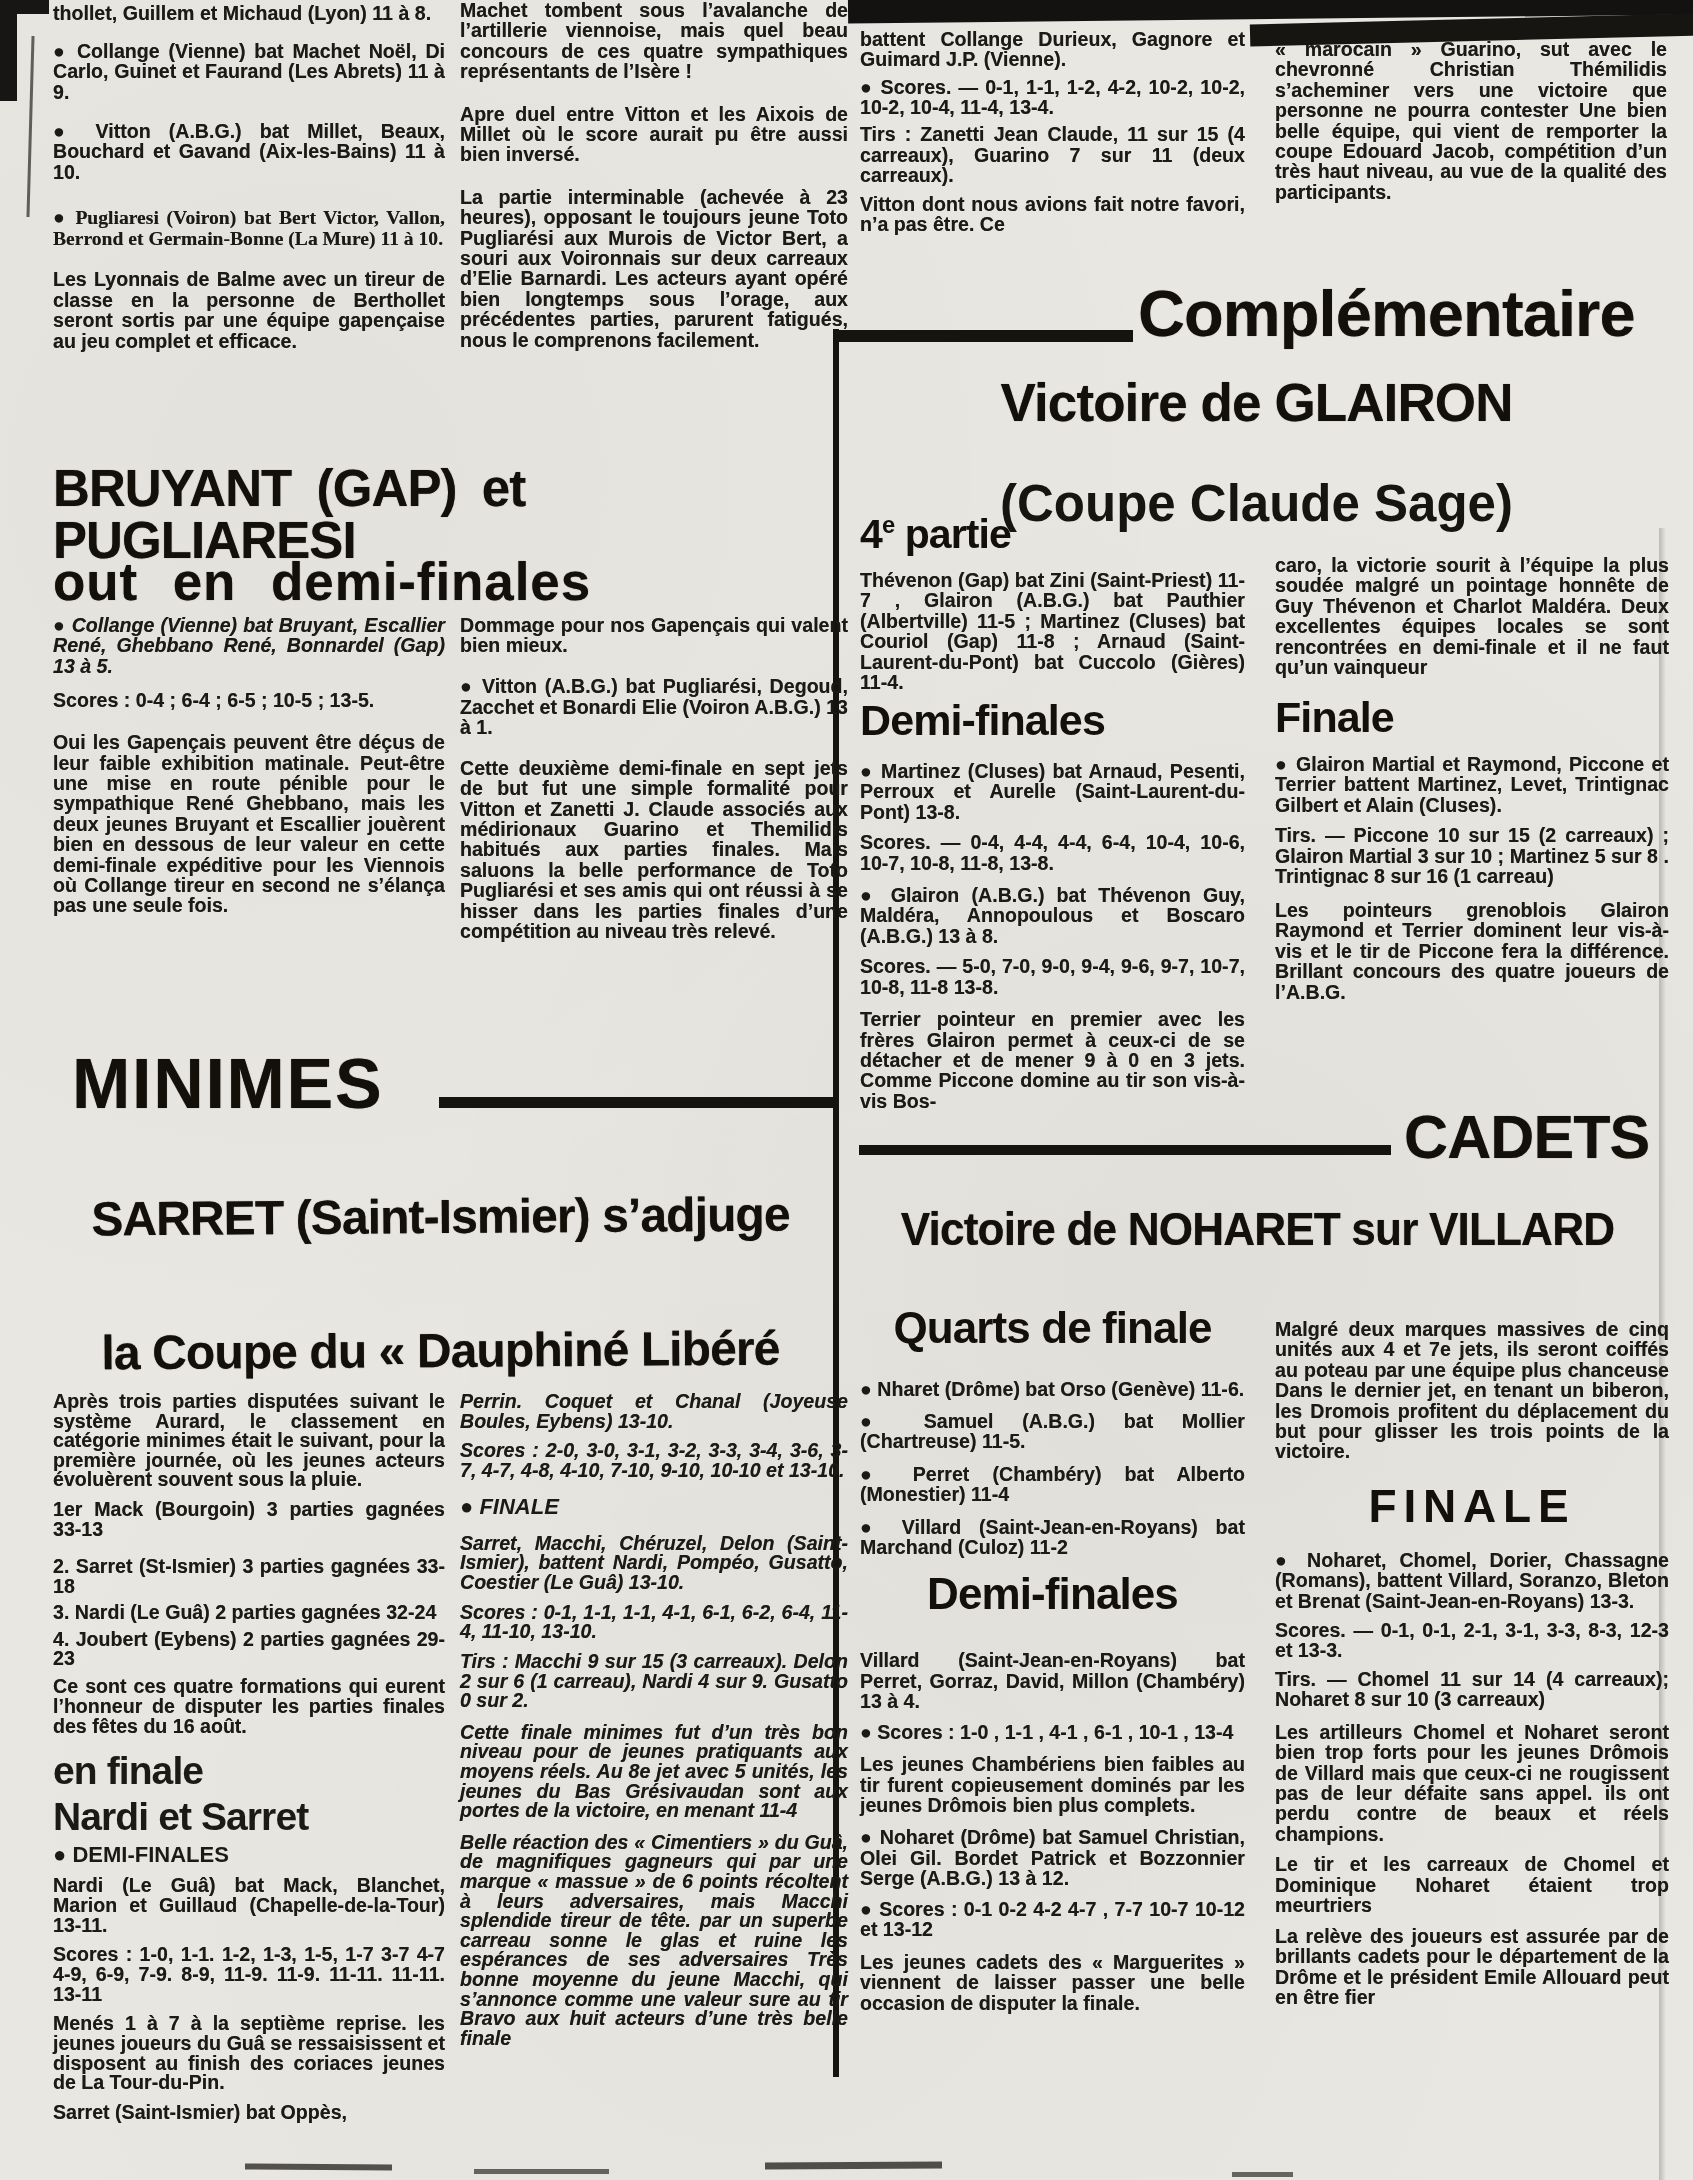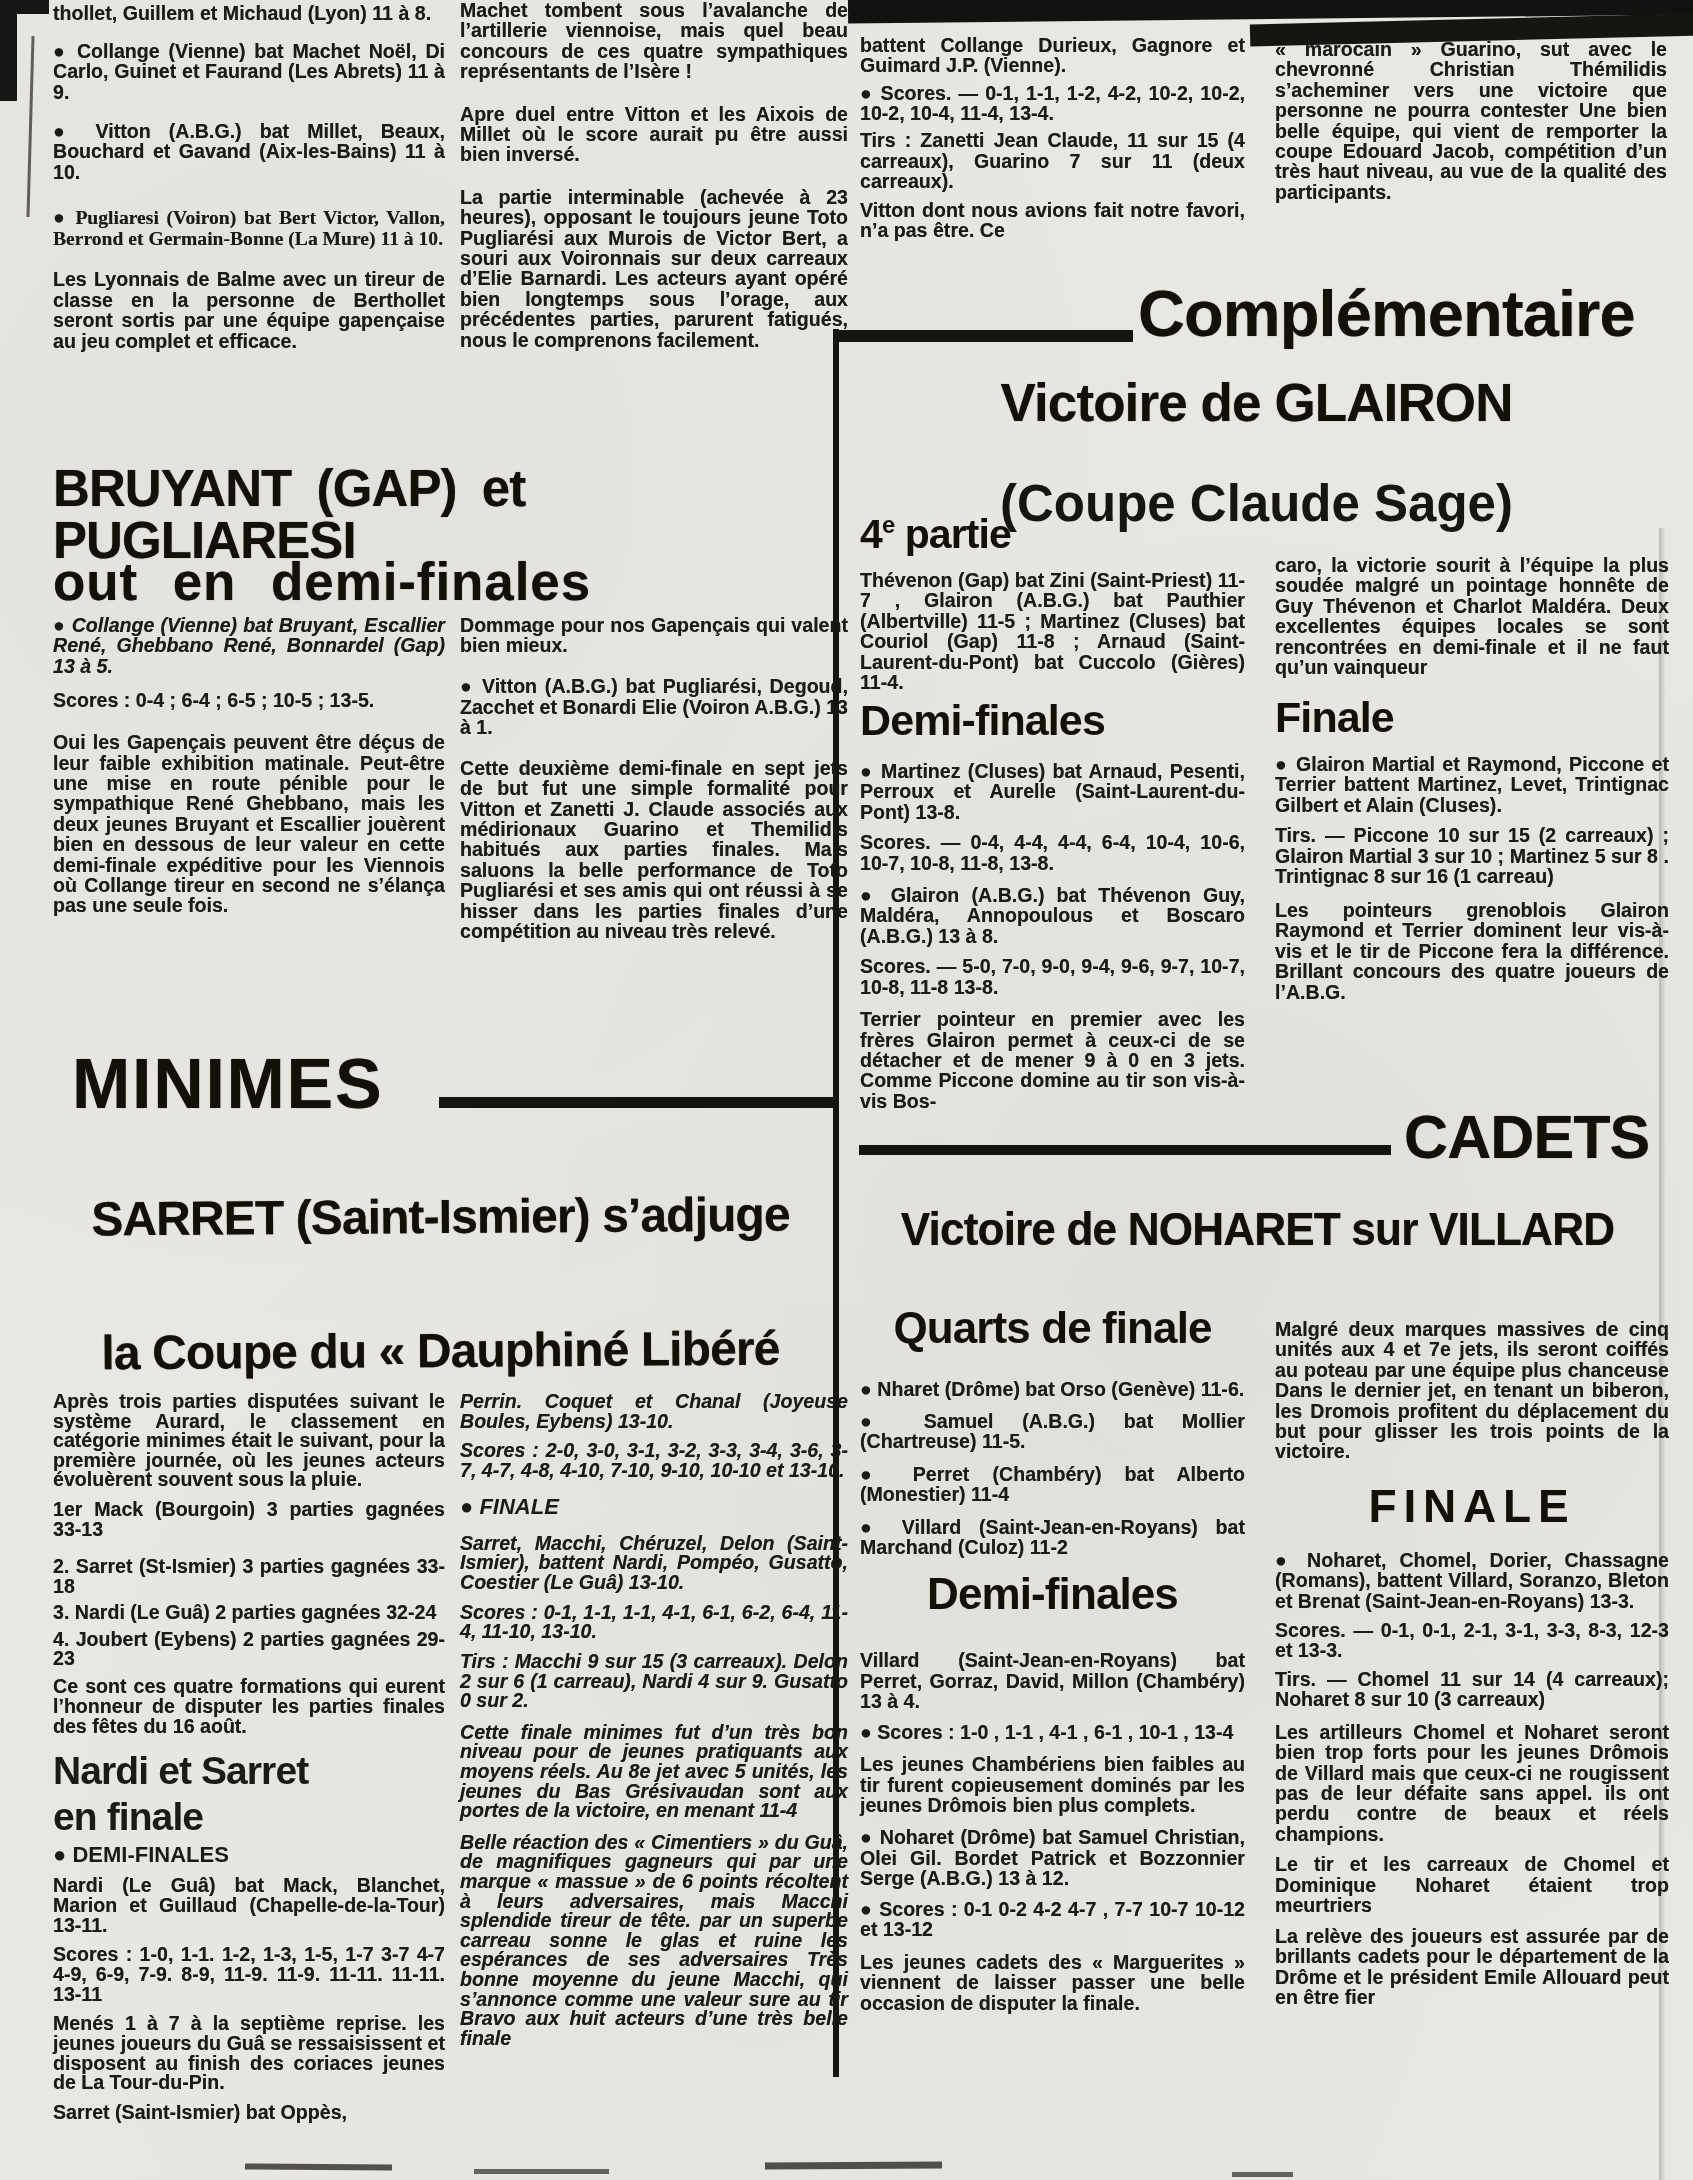--- a/index.html
+++ b/index.html
@@ -53,21 +53,21 @@
     <p class="p" style="margin-top:26px;font-family:Liberation Serif, serif;"><span class="lead">● Pugliaresi</span><span> (Voiron) bat Bert Victor, Vallon, Berrond et Germain-Bonne (La Mure) 11 à 10.</span></p>
     <p class="p" style="margin-top:20.4px;">Les Lyonnais de Balme avec un tireur de classe en la personne de Berthollet seront sortis par une équipe gapençaise au jeu complet et efficace.</p>
   </section>
 
   <section class="abs" style="left:460px;top:0;width:388px;">
     <p class="p">Machet tombent sous l’avalanche de l’artillerie viennoise, mais quel beau concours de ces quatre sympathiques représentants de l’Isère !</p>
     <p class="p" style="margin-top:22px;">Apre duel entre Vitton et les Aixois de Millet où le score aurait pu être aussi bien inversé.</p>
     <p class="p" style="margin-top:22px;">La partie interminable (achevée à 23 heures), opposant le toujours jeune Toto Pugliarési aux Murois de Victor Bert, a souri aux Voironnais sur deux carreaux d’Elie Barnardi. Les acteurs ayant opéré bien longtemps sous l’orage, aux précédentes parties, parurent fatigués, nous le comprenons facilement.</p>
   </section>
 
-  <section class="abs" style="left:860px;top:35px;width:385px;">
+  <section class="abs" style="left:860px;top:29px;width:385px;">
     <p class="p" style="margin-bottom:6.8px;">battent Collange Durieux, Gagnore et Guimard J.P. (Vienne).</p>
     <p class="p" style="margin-bottom:6.8px;"><span class="lead">● Scores.</span><span> — 0-1, 1-1, 1-2, 4-2, 10-2, 10-2, 10-2, 10-4, 11-4, 13-4.</span></p>
     <p class="p" style="margin-bottom:8.5px;"><span class="lead">Tirs :</span><span> Zanetti Jean Claude, 11 sur 15 (4 carreaux), Guarino 7 sur 11 (deux carreaux).</span></p>
     <p class="p">Vitton dont nous avions fait notre favori, n’a pas être. Ce</p>
   </section>
 
   <section class="abs" style="left:1275px;top:39px;width:392px;">
     <p class="p">« marocain » Guarino, sut avec le chevronné Christian Thémilidis s’acheminer vers une victoire que personne ne pourra contester Une bien belle équipe, qui vient de remporter la coupe Edouard Jacob, compétition d’un très haut niveau, au vue de la qualité des participants.</p>
   </section>
 
@@ -117,22 +117,22 @@
   <h2 class="abs h-giant center" style="left:53px;top:1193px;width:775px;font-size:48px;margin:0;transform:rotate(-0.4deg);">SARRET (Saint-Ismier) s’adjuge</h2>
   <h2 class="abs h-giant center" style="left:53px;top:1327px;width:775px;font-size:48px;margin:0;transform:rotate(-0.4deg);">la Coupe du « Dauphiné Libéré</h2>
 
   <section class="abs tight" style="left:53px;top:1392px;width:392px;">
     <p class="p">Après trois parties disputées suivant le système Aurard, le classement en catégorie minimes était le suivant, pour la première journée, où les jeunes acteurs évoluèrent souvent sous la pluie.</p>
     <p class="p lead" style="margin-bottom:6.8px;">1er Mack (Bourgoin) 3 parties gagnées 33-13</p>
     <p class="p lead" style="margin-bottom:6.8px;margin-top:18px;">2. Sarret (St-Ismier) 3 parties gagnées 33-18</p>
     <p class="p lead" style="margin-bottom:6.8px;">3. Nardi (Le Guâ) 2 parties gagnées 32-24</p>
     <p class="p lead" style="margin-bottom:8.5px;">4. Joubert (Eybens) 2 parties gagnées 29-23</p>
     <p class="p" style="margin-bottom:13.6px;">Ce sont ces quatre formations qui eurent l’honneur de disputer les parties finales des fêtes du 16 août.</p>
+    <h3 class="subhead">en finale</h3>
     <h3 class="subhead">Nardi et Sarret</h3>
-    <h3 class="subhead">en finale</h3>
     <p class="minihead">● DEMI-FINALES</p>
     <p class="p"><span class="lead">Nardi</span><span> (Le Guâ) bat Mack, Blanchet, Marion et Guillaud (Chapelle-de-la-Tour) 13-11.</span></p>
     <p class="p"><span class="lead">Scores :</span><span> 1-0, 1-1. 1-2, 1-3, 1-5, 1-7 3-7 4-7 4-9, 6-9, 7-9. 8-9, 11-9. 11-9. 11-11. 11-11. 13-11</span></p>
     <p class="p">Menés 1 à 7 à la septième reprise. les jeunes joueurs du Guâ se ressaisissent et disposent au finish des coriaces jeunes de La Tour-du-Pin.</p>
     <p class="p lead">Sarret (Saint-Ismier) bat Oppès,</p>
   </section>
 
   <section class="abs tight" style="left:460px;top:1392px;width:388px;font-style:italic;">
     <p class="p">Perrin. Coquet et Chanal (Joyeuse Boules, Eybens) 13-10.</p>
     <p class="p" style="margin-bottom:13.6px;"><span class="lead">Scores :</span><span> 2-0, 3-0, 3-1, 3-2, 3-3, 3-4, 3-6, 3-7, 4-7, 4-8, 4-10, 7-10, 9-10, 10-10 et 13-10.</span></p>

